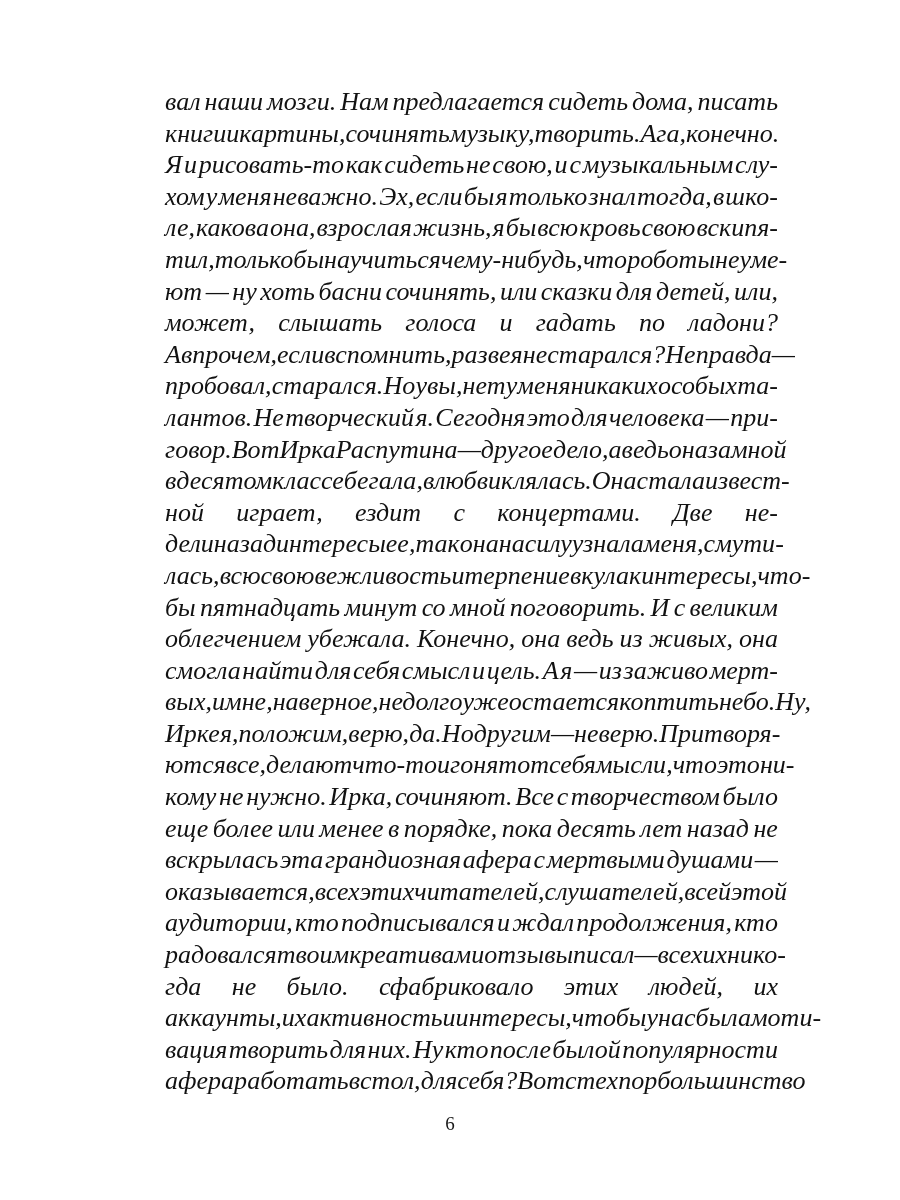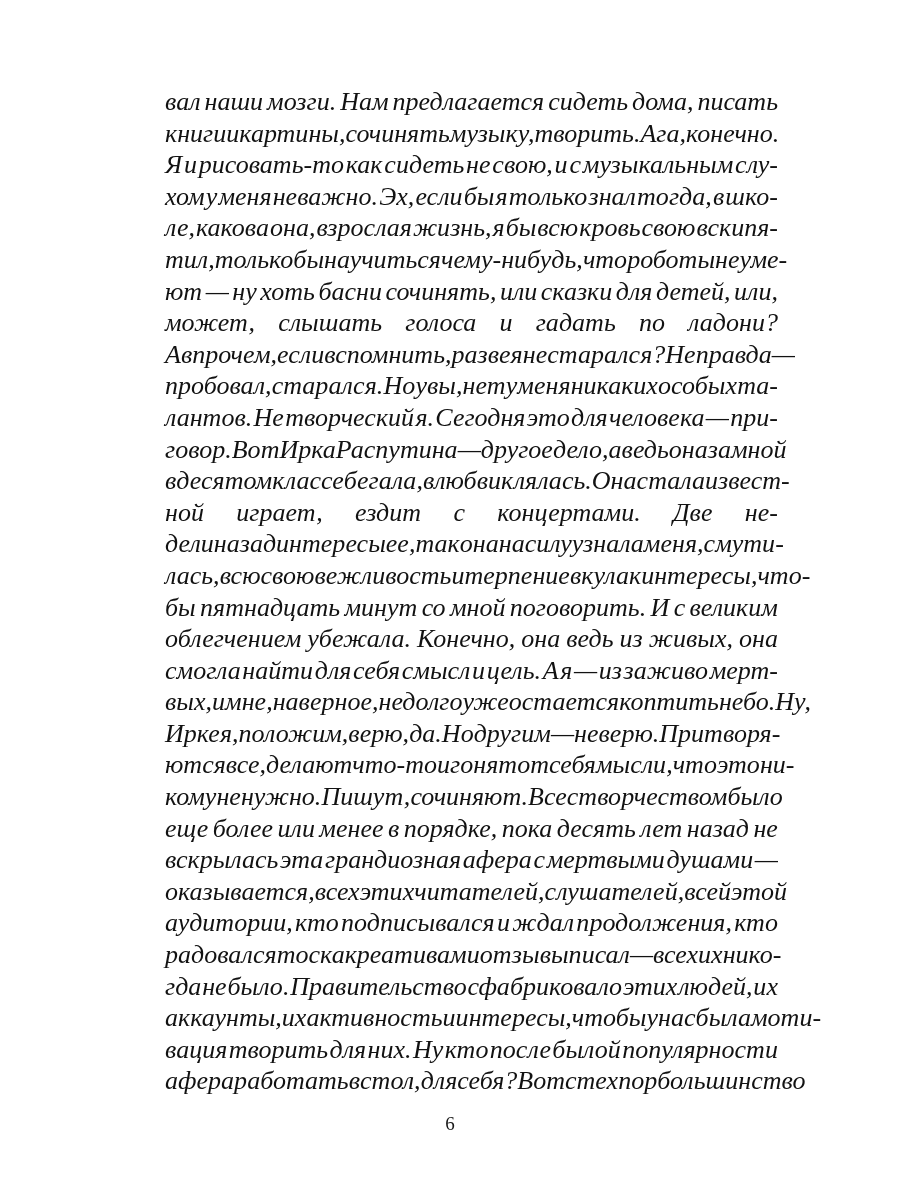--- a/index.html
+++ b/index.html
@@ -336,21 +336,21 @@
         <span class="w">себя</span>
         <span class="w">мысли,</span>
         <span class="w">что</span>
         <span class="w">это</span>
         <span class="w">ни-</span>
       </div>
       <div class="line justify">
         <span class="w">кому</span>
         <span class="w">не</span>
         <span class="w">нужно.</span>
-        <span class="w">Пишут,</span>
+        <span class="w">Ирка,</span>
         <span class="w">сочиняют.</span>
         <span class="w">Все</span>
         <span class="w">с</span>
         <span class="w">творчеством</span>
         <span class="w">было</span>
       </div>
       <div class="line justify">
         <span class="w">еще</span>
         <span class="w">более</span>
         <span class="w">или</span>
@@ -386,35 +386,34 @@
         <span class="w">аудитории,</span>
         <span class="w">кто</span>
         <span class="w">подписывался</span>
         <span class="w">и</span>
         <span class="w">ждал</span>
         <span class="w">продолжения,</span>
         <span class="w">кто</span>
       </div>
       <div class="line justify">
         <span class="w">радовался</span>
-        <span class="w">тоска</span>
+        <span class="w">твоим</span>
         <span class="w">креативам</span>
         <span class="w">и</span>
         <span class="w">отзывы</span>
         <span class="w">писал</span>
         <span class="w">—</span>
         <span class="w">всех</span>
         <span class="w">их</span>
         <span class="w">нико-</span>
       </div>
       <div class="line justify">
         <span class="w">гда</span>
         <span class="w">не</span>
         <span class="w">было.</span>
-        <span class="w">Правительство</span>
         <span class="w">сфабриковало</span>
         <span class="w">этих</span>
         <span class="w">людей,</span>
         <span class="w">их</span>
       </div>
       <div class="line justify">
         <span class="w">аккаунты,</span>
         <span class="w">их</span>
         <span class="w">активность</span>
         <span class="w">и</span>

